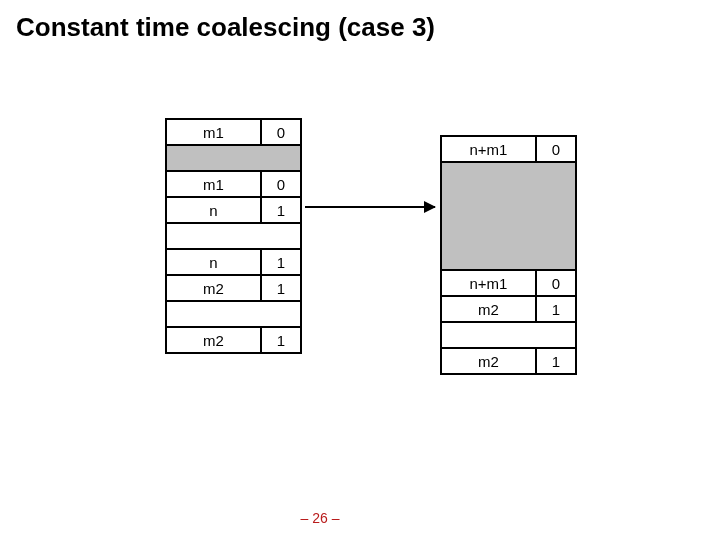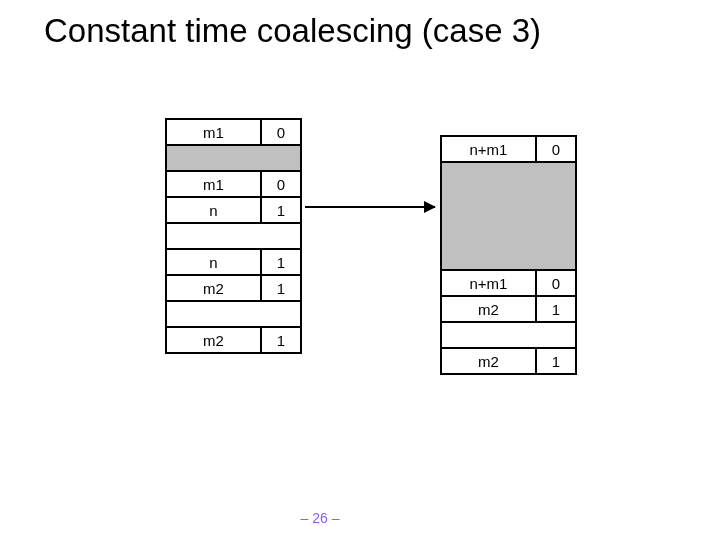--- a/index.html
+++ b/index.html
@@ -6,25 +6,25 @@
     margin: 0;
     padding: 0;
     background: #fff;
     font-family: Arial, Helvetica, sans-serif;
     color: #000;
     width: 720px;
     height: 540px;
     position: relative;
   }
   .title {
-    font-size: 33px;
-    font-weight: normal;
+    font-size: 26px;
+    font-weight: bold;
     position: absolute;
     top: 12px;
-    left: 44px;
+    left: 16px;
   }
   .stage {
     position: absolute;
     top: 118px;
     left: 0;
     width: 720px;
   }
   .block-table {
     position: absolute;
     border-collapse: collapse;
@@ -75,21 +75,21 @@
     border-left: 12px solid #000;
     border-top: 6px solid transparent;
     border-bottom: 6px solid transparent;
   }
   .pagenum {
     position: absolute;
     bottom: 14px;
     width: 640px;
     text-align: center;
     font-size: 14px;
-    color: #8b5cf6;
+    color: #b91c1c;
   }
 </style>
 </head>
 <body>
 
 <div class="title">Constant time coalescing (case 3)</div>
 
 <div class="stage">
 
   <table class="block-table left-tbl">

